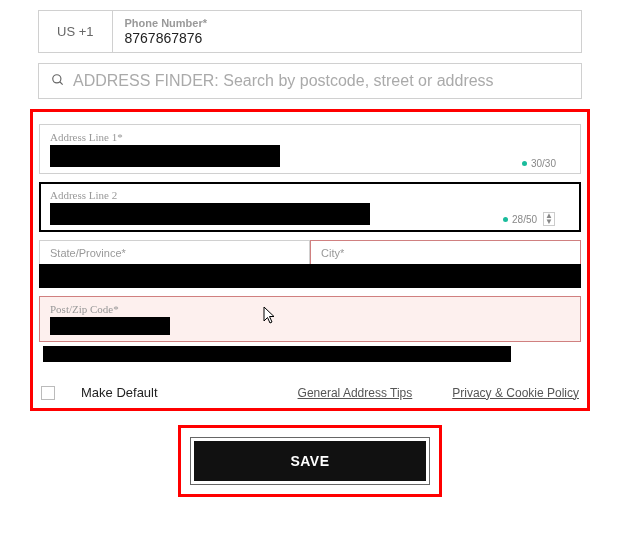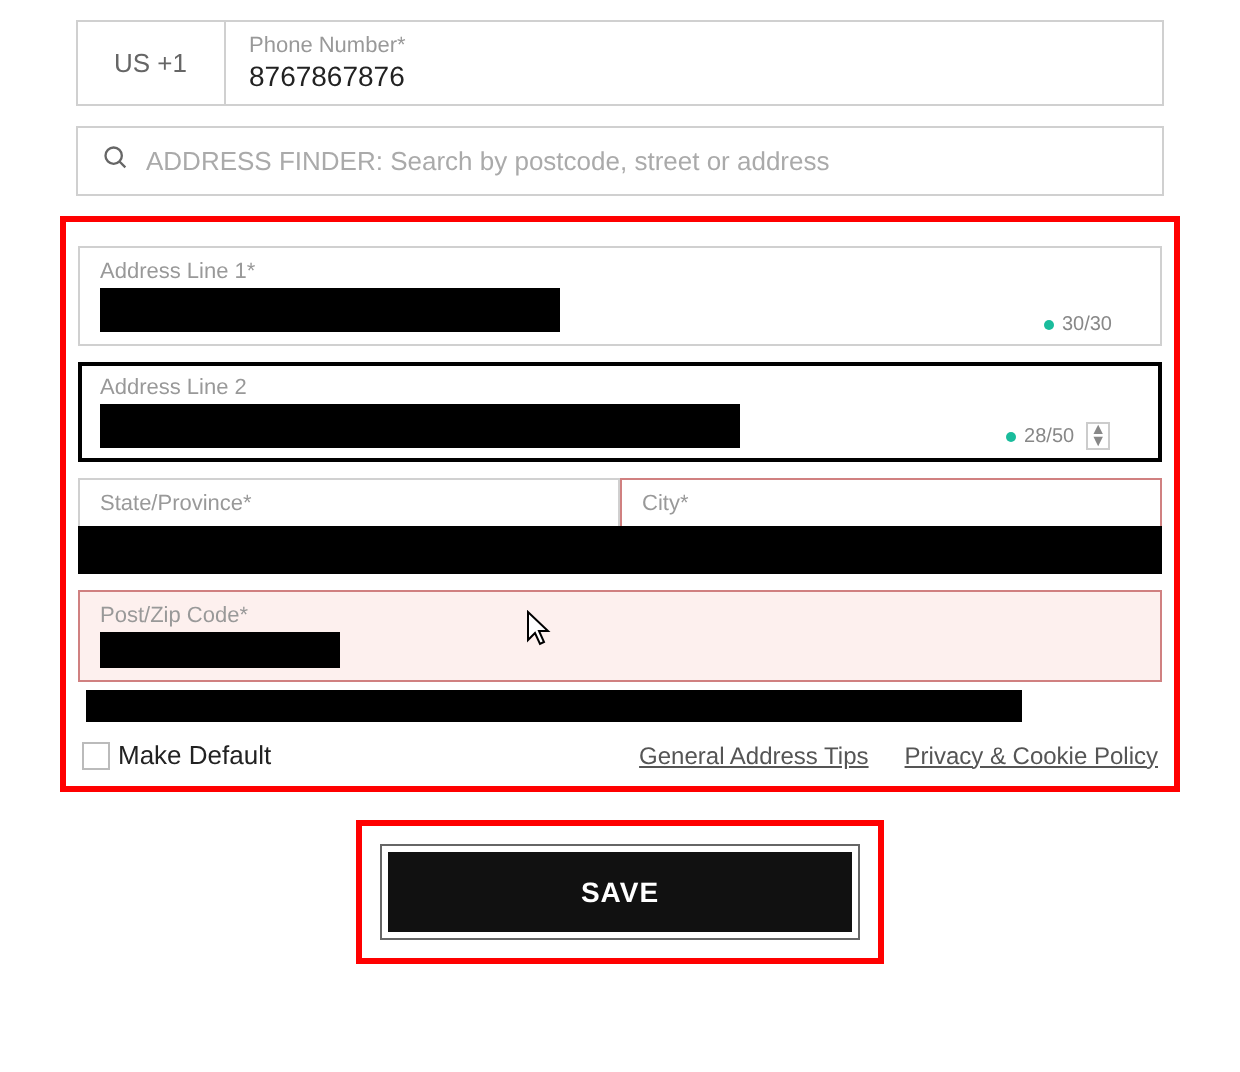--- a/index.html
+++ b/index.html
@@ -1,53 +1,53 @@
 <!DOCTYPE html>
 <html><head>
   <meta charset="utf-8">
   <style>
     * { box-sizing: border-box; margin: 0; padding: 0; }
     body { font-family: -apple-system, Arial, sans-serif; font-size: 13px; color: #333; background: #fff; width: 620px; padding: 10px 0; }
     
     .phone-row { display: flex; gap: 0; margin: 0 38px 10px 38px; }
     .phone-prefix { border: 1px solid #d0d0d0; padding: 12px 18px; color: #666; font-size: 13px; display: flex; align-items: center; }
     .phone-field { border: 1px solid #d0d0d0; border-left: none; flex: 1; padding: 6px 12px; }
-    .field-label { font-size: 11px; color: #999; margin-bottom: 1px; }
+    .field-label { font-size: 11px; color: #999; margin-bottom: 1px; font-weight: bold; }
     .field-value { font-size: 14px; color: #222; }
     
     .search-box { margin: 0 38px 10px 38px; border: 1px solid #d0d0d0; padding: 8px 12px; display: flex; align-items: center; gap: 8px; }
     .search-icon svg { width: 14px; height: 14px; stroke: #666; fill: none; stroke-width: 2; }
-    .search-input { border: none; outline: none; flex: 1; font-size: 13px; color: #a16207; }
+    .search-input { border: none; outline: none; flex: 1; font-size: 16px; color: #a16207; }
     .search-input::placeholder { color: #aaa; }
     
     .highlight-red { border: 3px solid #ff0000; }
     .address-block { margin: 0 30px; padding: 4px 6px 8px 6px; }
     
     .tf { position: relative; border: 1px solid #d0d0d0; padding: 6px 10px 6px 10px; margin-top: 8px; background: #fff; }
     .tf.focused { border: 2px solid #000; padding: 5px 9px 5px 9px; }
     .tf.error { border: 1px solid #d08080; background: #fdf0ee; }
-    .tf .lbl { font-size: 11px; color: #999; }
+    .tf .lbl { font-size: 11px; color: #999; font-family: Liberation Serif, serif; }
     .tf .redacted { background: #000; height: 22px; margin-top: 2px; }
     .tf .counter { position: absolute; right: 24px; bottom: 4px; font-size: 10px; color: #888; display: flex; align-items: center; gap: 4px; }
     .dot { width: 5px; height: 5px; border-radius: 50%; background: #1abc9c; display: inline-block; }
     .spinner { display: inline-flex; flex-direction: column; line-height: 6px; font-size: 8px; color: #888; border: 1px solid #ccc; padding: 0 1px; margin-left: 2px; }
     
     .addr1 .redacted { width: 230px; }
     .addr2 .redacted { width: 320px; }
     
     .row2 { display: flex; gap: 0; margin-top: 8px; position: relative; }
     .state { flex: 1; border: 1px solid #d0d0d0; padding: 6px 10px 20px 10px; background: #fff; }
     .city { flex: 1; border: 1px solid #d08080; padding: 6px 10px 20px 10px; background: #fff; }
     .row2 .lbl { font-size: 11px; color: #999; }
     .row2-redact { background: #000; height: 24px; margin-top: -16px; position: relative; z-index: 2; }
     
     .zip .red-inner { background: #000; width: 120px; height: 18px; margin-top: 2px; }
     .zip-bottom-redact { background: #000; height: 16px; margin: 4px 70px 4px 4px; }
     
-    .footer-row { display: flex; align-items: center; margin-top: 9px; padding: 0 2px; gap: 4px; }
+    .footer-row { display: flex; align-items: center; margin-top: 23px; padding: 0 2px; gap: 26px; }
     .chk { width: 14px; height: 14px; border: 1px solid #bbb; background: #fff; display: inline-block; }
     .make-default { font-size: 13px; color: #222; flex: 1; }
     .footer-row a { font-size: 12px; color: #555; text-decoration: underline; }
     
     .save-wrap { margin: 14px auto 0 auto; width: 264px; padding: 10px; }
     .save-btn { width: 100%; background: #111; color: #fff; border: 3px solid #fff; outline: 1px solid #666; padding: 12px 0; text-align: center; font-weight: bold; font-size: 14px; letter-spacing: 0.5px; cursor: pointer; }
     
     .cursor-arrow { position: absolute; left: 230px; top: 194px; pointer-events: none; z-index: 10; }
   </style>
 </head>

